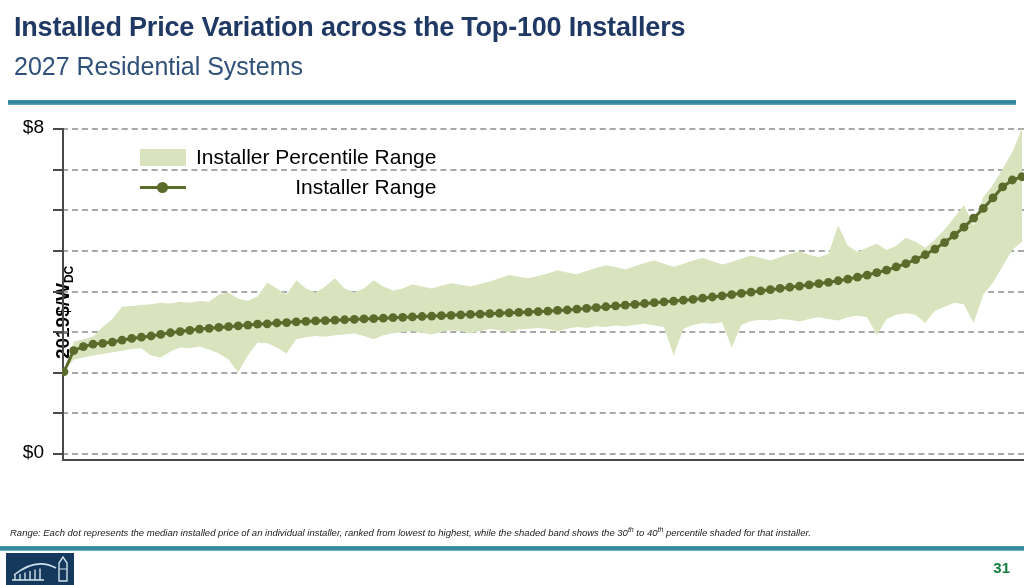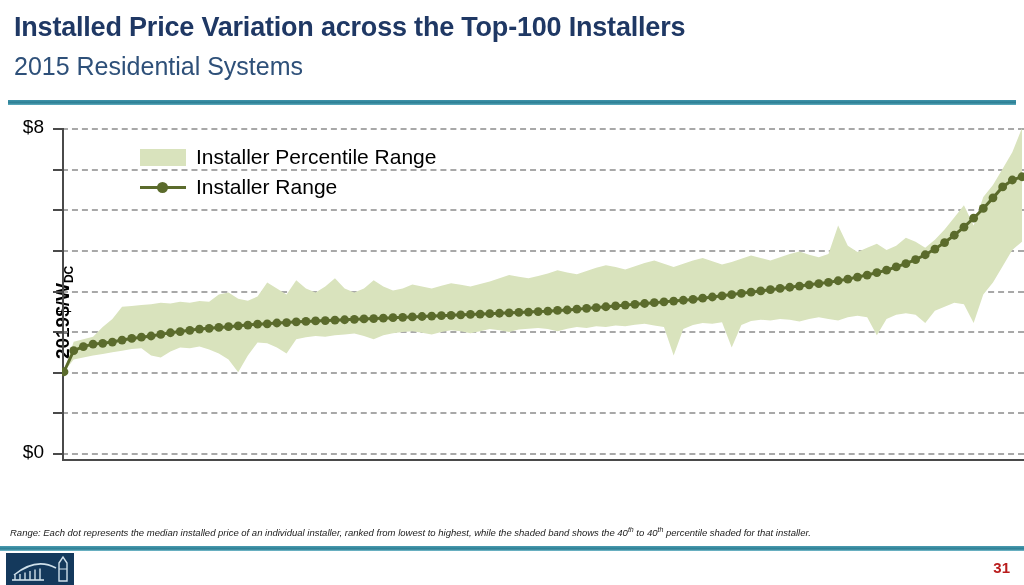--- a/index.html
+++ b/index.html
@@ -59,21 +59,21 @@
   .tickmark{position:absolute;left:-9px;width:11px;height:2px;background:#4a4a4a;}
   .gridline{
     position:absolute;left:0;width:962px;height:0;
     border-top:2px dashed #9a9a9a;opacity:.85;
   }
 
   .svg-wrap{position:absolute;left:0;top:0;width:962px;height:341px;overflow:hidden;}
 
   
   .legend{position:absolute;left:78px;top:22px;}
-  .legend-row{display:flex;align-items:center;height:30px;}
+  .legend-row{display:flex;align-items:center;height:30px;justify-content:space-between;}
   .legend-swatch-band{
     width:46px;height:17px;background:#d9e3bd;margin-right:10px;flex:none;
   }
   .legend-swatch-line{
     width:46px;height:17px;margin-right:10px;flex:none;position:relative;
   }
   .legend-swatch-line::before{
     content:"";position:absolute;left:0;top:7px;width:46px;height:3px;background:#5b6b2c;
   }
   .legend-swatch-line::after{
@@ -102,31 +102,31 @@
     position:absolute;left:0;top:546px;width:1024px;height:5px;
     background:linear-gradient(to bottom,#4a9bb0 0%,#2d7f94 60%,#7cc0cf 100%);
   }
   .footer{position:absolute;left:0;top:551px;width:1024px;height:34px;background:#fff;}
   .logo{
     position:absolute;left:6px;top:2px;width:68px;height:32px;
     background:#14395c;overflow:hidden;
   }
   .page-num{
     position:absolute;right:14px;top:8px;
-    font-size:15px;font-weight:bold;color:#b91c1c;
+    font-size:15px;font-weight:bold;color:#15803d;
   }
 </style>
 </head>
 <body>
 
 <div class="slide">
 
   <div class="header">
     <div class="title-main">Installed Price Variation across the Top-100 Installers</div>
-    <div class="title-sub">2015 Residential Systems</div>
+    <div class="title-sub">2027 Residential Systems</div>
   </div>
   <div class="header-rule"></div>
 
   <div class="chart-area">
 
     <div class="ylabel">
       <span>2019$/W</span><span class="sub">DC</span>
     </div>
 
     <div class="ytick-label" style="top:8px;left:0;">$8</div>
@@ -279,21 +279,21 @@
       </div>
     </div>
 
     <div class="x-end-label" style="left:56px;">1</div>
     <div class="x-end-label" style="left:1000px;">100</div>
     <div class="x-title">Top-100 Residential Installers</div>
 
   </div>
 
   <div class="notes">
-    <i><span>Range:</span><span> Each dot represents the median installed price of an individual installer, ranked from lowest to highest, while the shaded band shows the 40</span><sup>th</sup><span> to 40</span><sup>th</sup><span> percentile shaded for that installer.</span></i>
+    <i><span>Range:</span><span> Each dot represents the median installed price of an individual installer, ranked from lowest to highest, while the shaded band shows the 30</span><sup>th</sup><span> to 40</span><sup>th</sup><span> percentile shaded for that installer.</span></i>
   </div>
 
   <div class="footer-rule"></div>
   <div class="footer">
     <div class="logo">
       <svg width="68" height="32" viewBox="0 0 68 32">
         <path d="M8 22 Q30 4 50 15" fill="none" stroke="#cfe0ea" stroke-width="1.6"></path>
         <g stroke="#cfe0ea" stroke-width="1.4">
           <line x1="9" y1="22" x2="9" y2="27"></line>
           <line x1="14" y1="21" x2="14" y2="27"></line>

